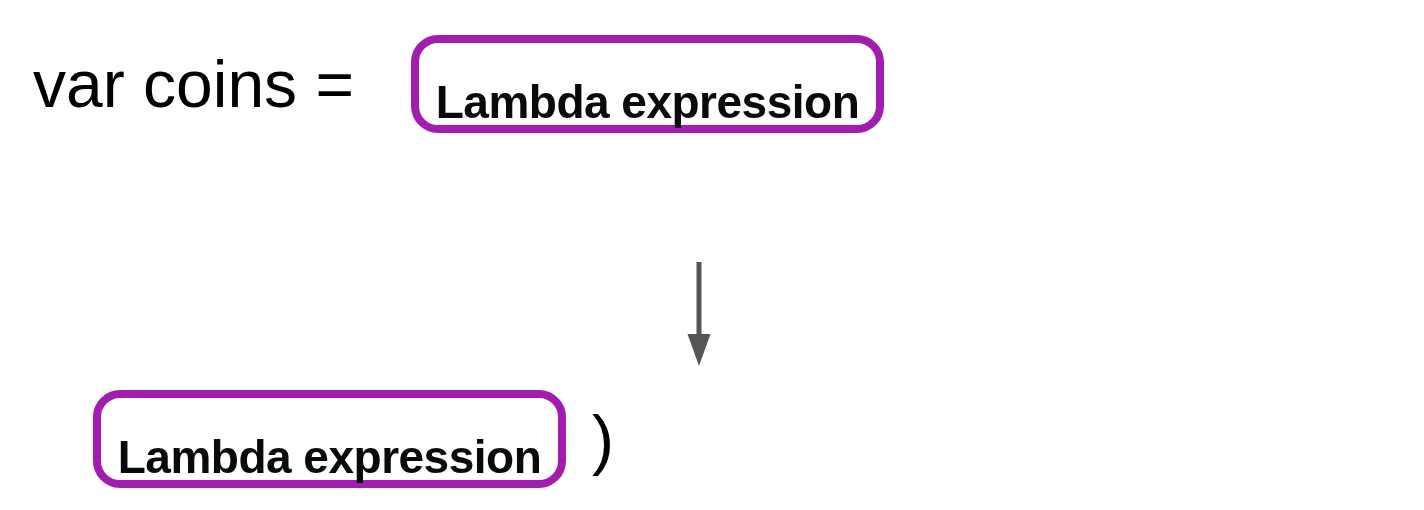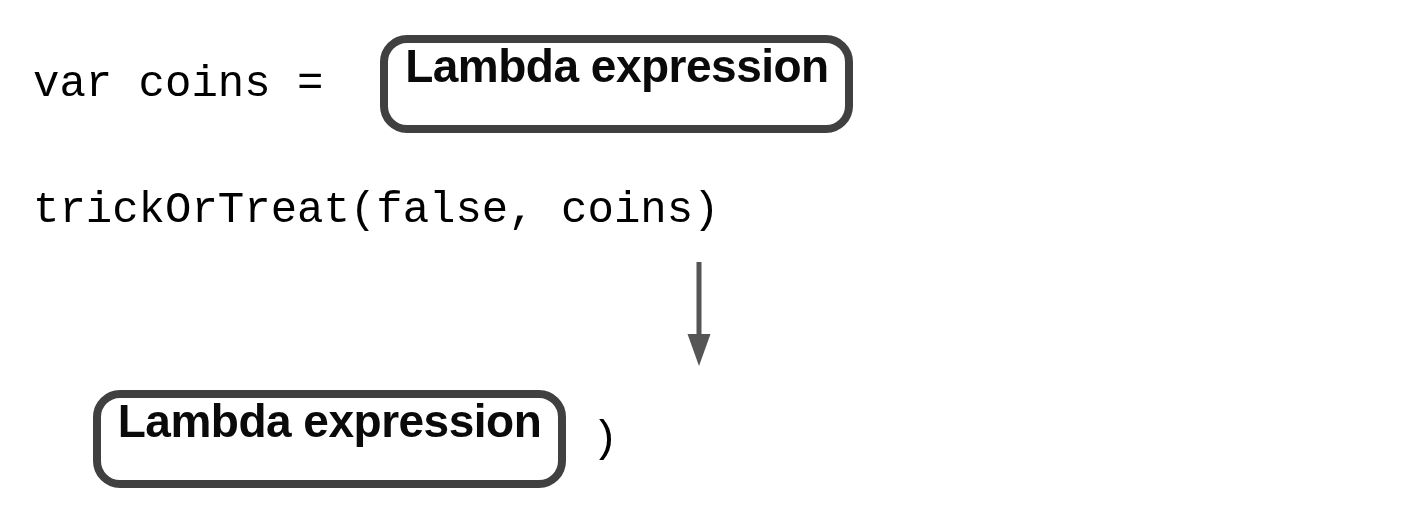--- a/index.html
+++ b/index.html
@@ -17,36 +17,36 @@
   .row {
     position: absolute;
     display: flex;
     align-items: center;
     white-space: nowrap;
   }
   .row-assignment { left: 33px; top: 35px;  height: 98px; }
   .row-call       { left: 33px; top: 161px; height: 98px; }
   .row-result     { left: 33px; top: 390px; height: 98px; }
   .code {
-    font-family: Liberation Mono, monospace;
-    font-size: 44px;
+    font-family: Liberation Sans, sans-serif;
+    font-size: 66px;
     font-weight: 400;
     color: #000000;
     white-space: pre;
     line-height: 1;
   }
   .pill {
     box-sizing: border-box;
     width: 473px;
     height: 98px;
-    border: 8px solid #404040;
+    border: 8px solid #a21caf;
     border-radius: 27px;
     background: #ffffff;
     display: flex;
-    align-items: flex-start;
+    align-items: flex-end;
     justify-content: center;
     flex: 0 0 auto;
   }
   .pill-label {
     font-family: "Liberation Sans", sans-serif;
     font-size: 46px;
     font-weight: 600;
     letter-spacing: -0.5px;
     color: #0a0a0a;
     line-height: 1;
@@ -67,23 +67,20 @@
 
 <div class="canvas">
 
   <div class="row row-assignment">
     <span class="code">var coins =</span>
     <div class="pill pill-after-assign">
       <span class="pill-label">Lambda expression</span>
     </div>
   </div>
 
-  <div class="row row-call">
-    <span class="code">trickOrTreat(false, coins)</span>
-  </div>
 
   <svg class="arrow" viewBox="0 0 28 106" xmlns="http://www.w3.org/2000/svg" aria-hidden="true">
     <rect x="11.5" y="0" width="5" height="76" fill="#555555"></rect>
     <polygon points="2.5,72 25.5,72 14,104" fill="#555555"></polygon>
   </svg>
 
   <div class="row row-result">
     <div class="pill pill-in-call">
       <span class="pill-label">Lambda expression</span>
     </div>

